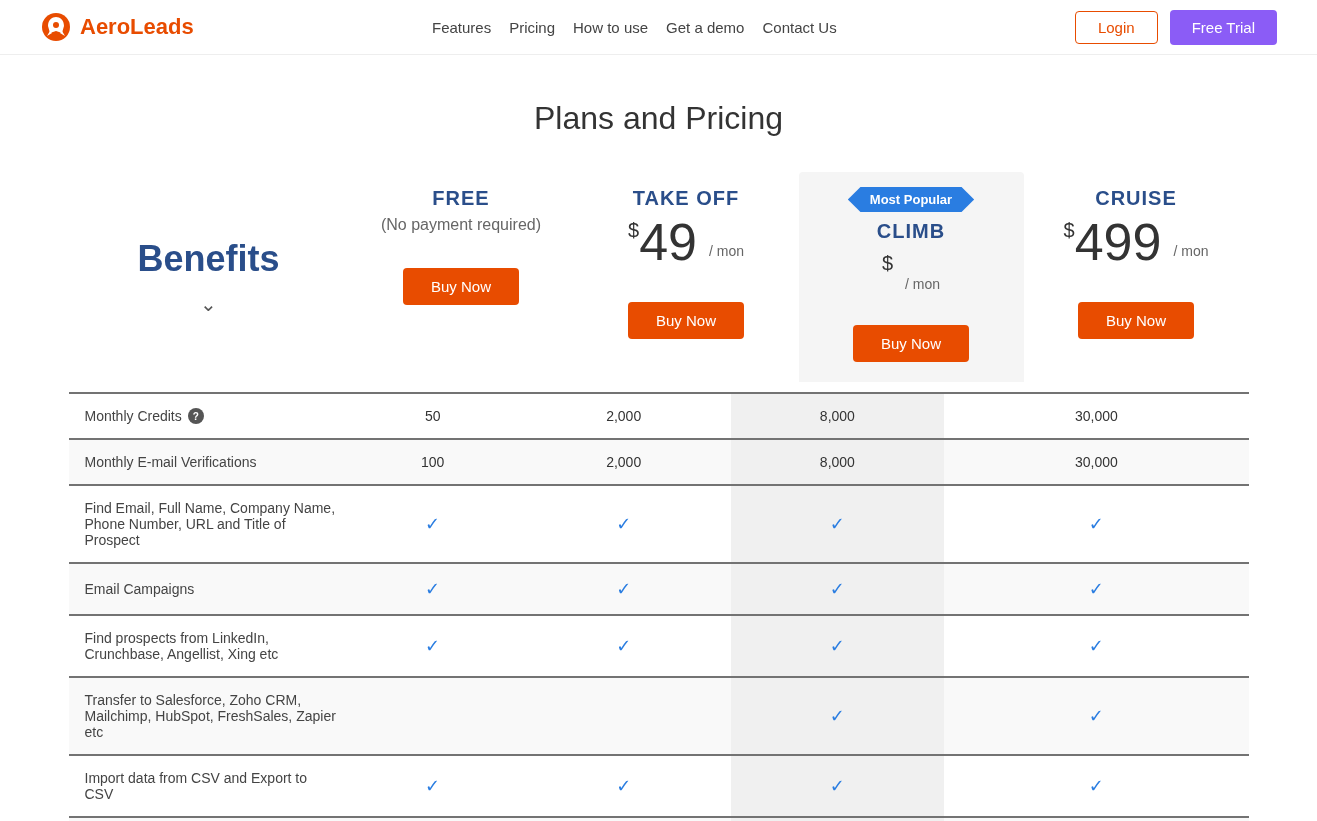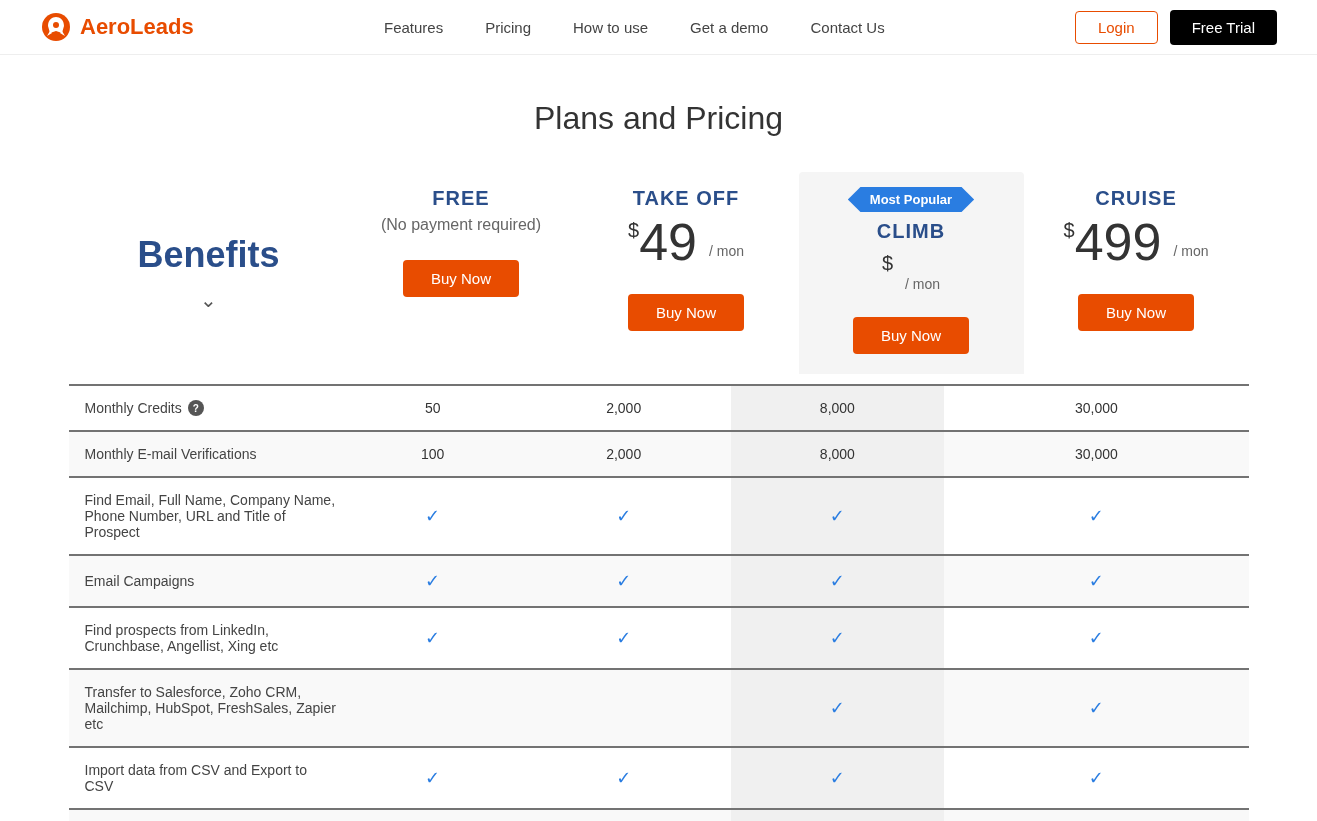--- a/index.html
+++ b/index.html
@@ -6,32 +6,32 @@
     body { font-family: Arial, sans-serif; background: #fff; color: #333; }
 
     
     nav {
       display: flex; align-items: center; justify-content: space-between;
       padding: 0 40px; height: 55px; border-bottom: 1px solid #eee;
       position: sticky; top: 0; background: #fff; z-index: 100;
     }
     .nav-logo { display: flex; align-items: center; gap: 8px; text-decoration: none; }
     .nav-logo-text { font-size: 22px; font-weight: bold; color: #e84c00; }
-    .nav-links { display: flex; gap: 42px; }
+    .nav-links { display: flex; gap: 18px; }
     .nav-links a {
       text-decoration: none; color: #444; font-size: 15px;
       cursor: pointer;
     }
     .nav-actions { display: flex; gap: 12px; align-items: center; }
     .btn-login {
       border: 1px solid #e84c00; color: #e84c00; background: #fff;
       padding: 7px 22px; border-radius: 4px; font-size: 15px; cursor: pointer;
     }
     .btn-free-trial {
-      background: #000000; color: #fff; border: none;
+      background: #8b5cf6; color: #fff; border: none;
       padding: 9px 22px; border-radius: 4px; font-size: 15px; cursor: pointer;
     }
 
     
     .page-title {
       text-align: center; font-size: 32px; font-weight: normal;
       color: #333; margin: 45px 0 35px;
     }
 
     
@@ -77,21 +77,21 @@
     }
     .plan-price {
       display: flex; align-items: flex-start; margin-bottom: 14px; line-height: 1;
     }
     .plan-price .dollar { font-size: 20px; color: #333; margin-top: 4px; }
     .plan-price .amount { font-size: 52px; color: #333; font-weight: 300; }
     .plan-price .period { font-size: 14px; color: #666; margin-top: 28px; margin-left: 12px; }
     .btn-buy-now {
       background: #e84c00; color: #fff; border: none;
       padding: 10px 28px; border-radius: 4px; font-size: 15px;
-      cursor: pointer; margin-top: 12px;
+      cursor: pointer; margin-top: 20px;
     }
 
     
     .feature-table {
       width: 100%; border-collapse: collapse; margin-top: 10px;
     }
     .feature-table tr:nth-child(even) { background: #f9f9f9; }
     .feature-table tr:nth-child(odd) { background: #fff; }
     .feature-table td {
       padding: 14px 10px; font-size: 14px; border-top: 2px solid #737373;

